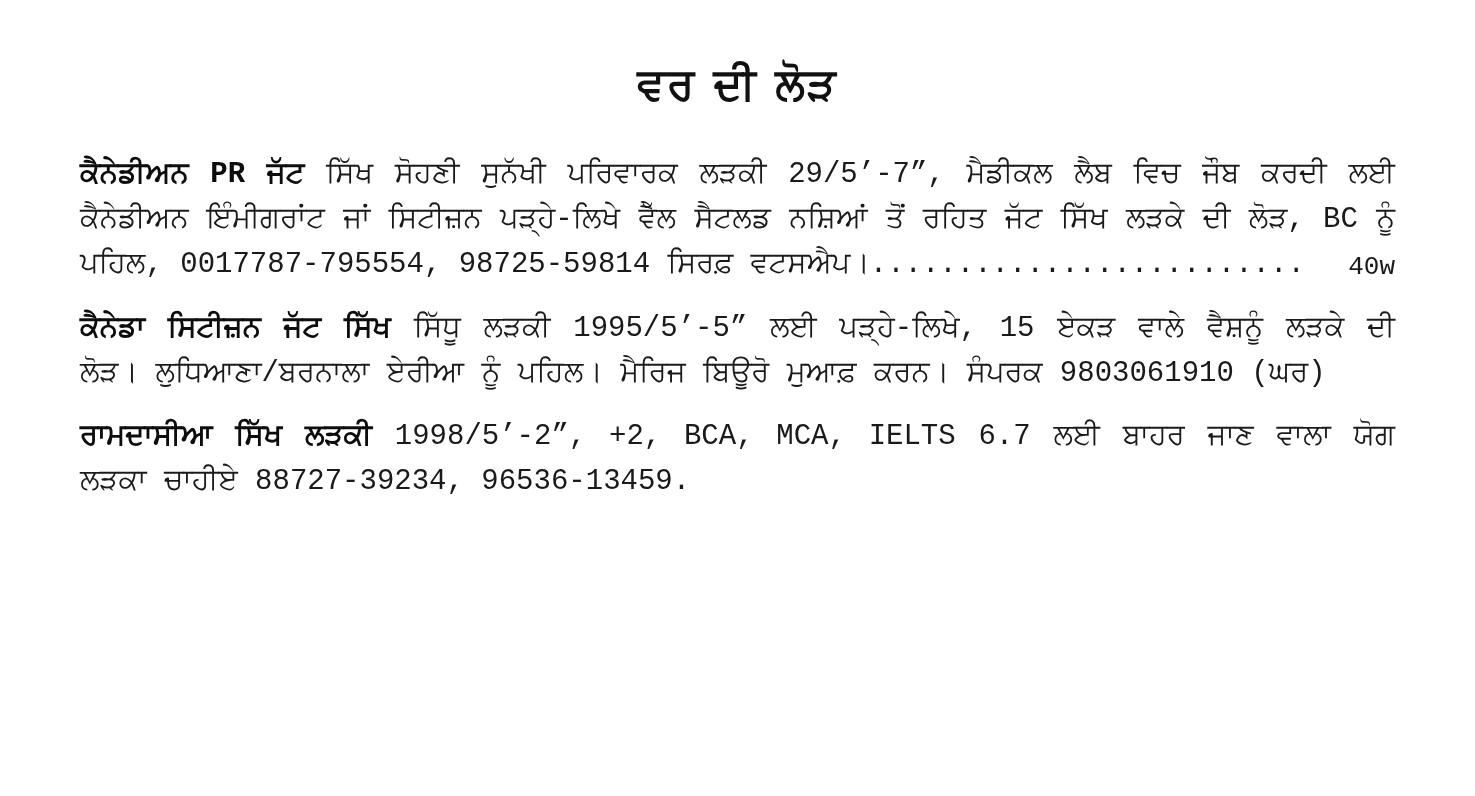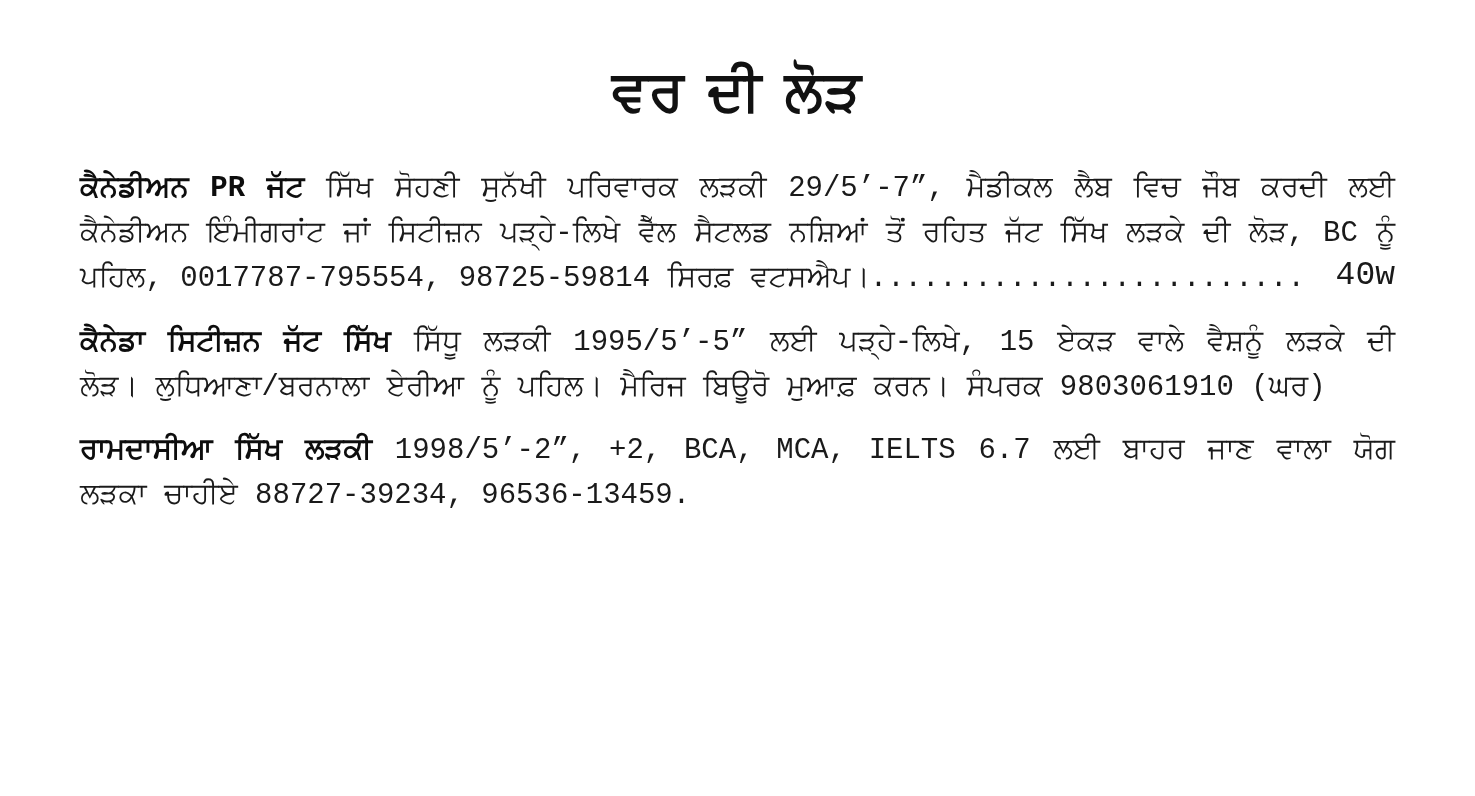--- a/index.html
+++ b/index.html
@@ -14,21 +14,21 @@
     overflow: hidden;
     font-family: "DejaVu Sans", "Liberation Sans", sans-serif;
   }
   .page {
     padding: 0 80px 0 80px;
     box-sizing: border-box;
     width: 1475px;
   }
   .page-title {
     text-align: center;
-    font-size: 56px;
+    font-size: 44px;
     font-weight: bold;
     margin: 58px 0 42px 0;
     letter-spacing: 2px;
     color: #111111;
   }
   .ad {
     position: relative;
     font-size: 29px;
     line-height: 1.56;
     text-align: justify;
@@ -38,21 +38,21 @@
   }
   .ad-lead {
     font-weight: bold;
     color: #0d0d0d;
   }
   .ad-tail {
     position: absolute;
     right: 0;
     bottom: 0;
     white-space: nowrap;
-    font-size: 33px;
+    font-size: 26px;
     color: #1a1a1a;
   }
 </style>
 </head>
 <body>
 
 <div class="page">
 
   <h1 class="page-title">ਵਰ ਦੀ ਲੋੜ</h1>
 

